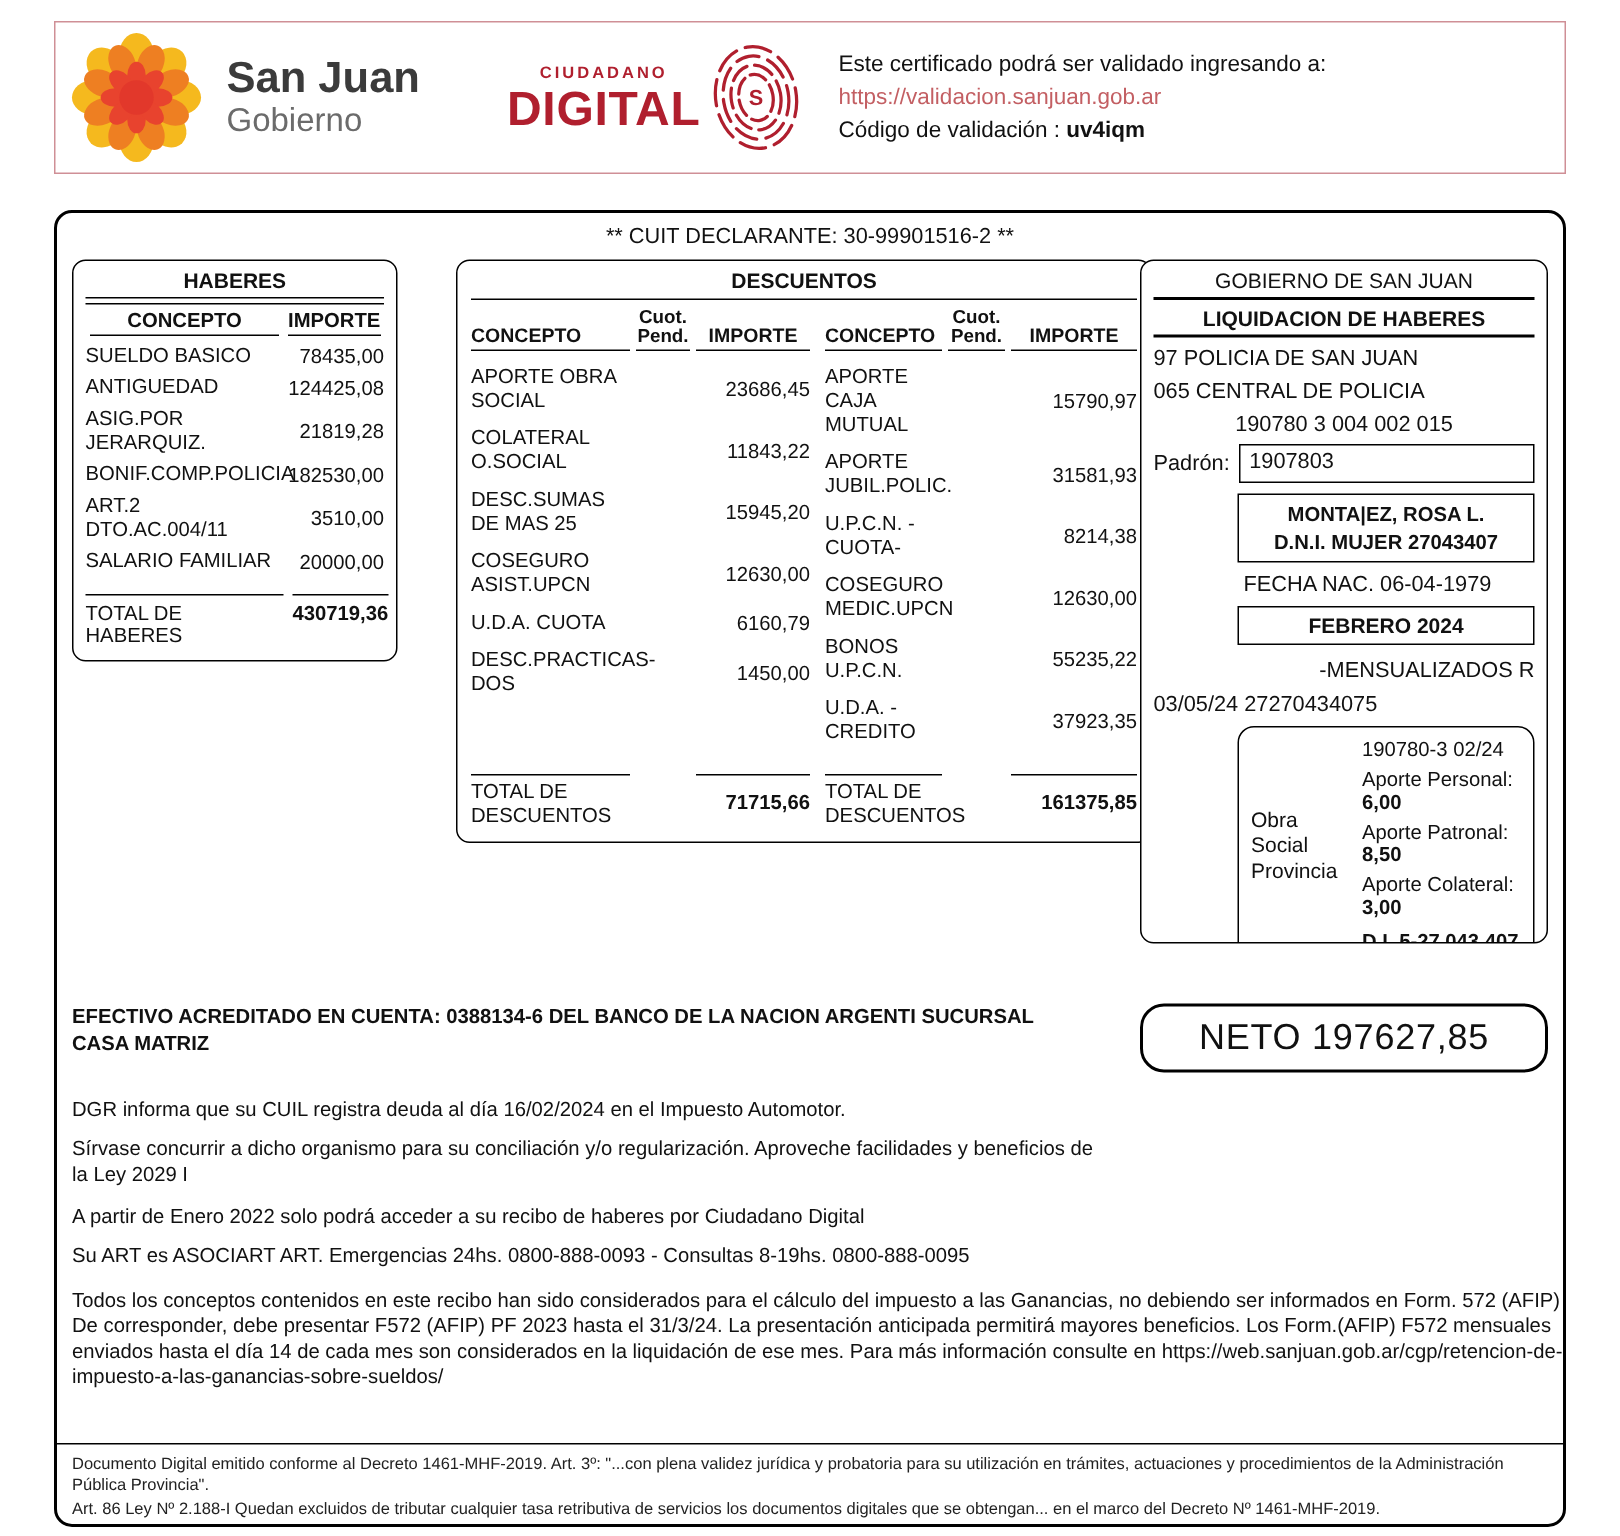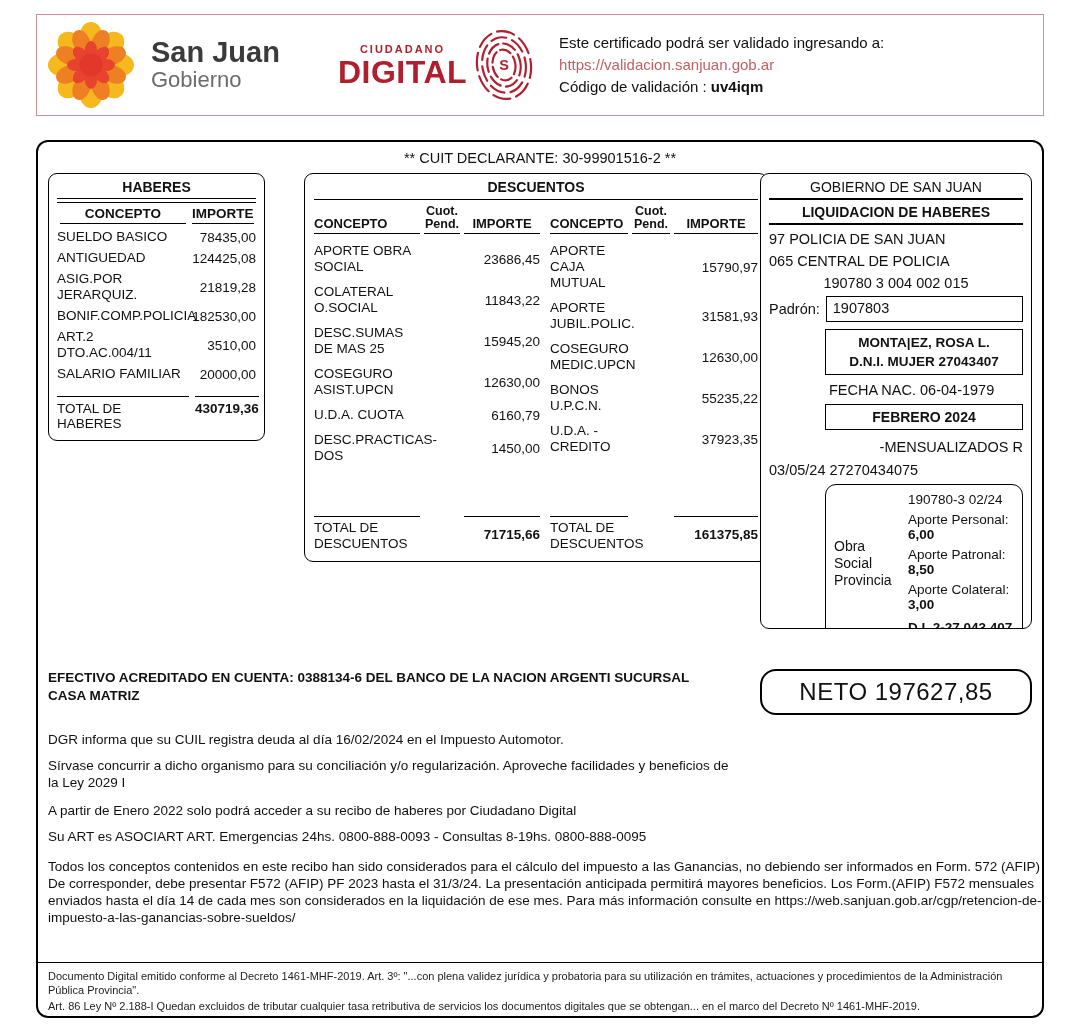--- a/index.html
+++ b/index.html
@@ -267,20 +267,25 @@
               <span class="dc">APORTE CAJA MUTUAL</span>
               <span></span>
               <span class="dv">15790,97</span>
             </div>
           <div class="drow">
               <span class="dc">APORTE JUBIL.POLIC.</span>
               <span></span>
               <span class="dv">31581,93</span>
             </div>
           <div class="drow">
+              <span class="dc">U.P.C.N. - CUOTA-</span>
+              <span></span>
+              <span class="dv">8214,38</span>
+            </div>
+          <div class="drow">
               <span class="dc">COSEGURO MEDIC.UPCN</span>
               <span></span>
               <span class="dv">12630,00</span>
             </div>
           <div class="drow">
               <span class="dc">BONOS U.P.C.N.</span>
               <span></span>
               <span class="dv">55235,22</span>
             </div>
           <div class="drow">
@@ -319,21 +324,21 @@
       <div class="obra-box">
         <div class="obra-label">Obra Social Provincia</div>
         <div class="obra-vals">
           <div class="row">190780-3 02/24</div>
           <div>Aporte Personal:</div>
           <div class="b row">6,00</div>
           <div>Aporte Patronal:</div>
           <div class="b row">8,50</div>
           <div>Aporte Colateral:</div>
           <div class="b row">3,00</div>
-          <div class="di">D.I. 2-27.043.407</div>
+          <div class="di">D.I. 5-27.043.407</div>
         </div>
       </div>
     </div>
 
   </div>
 
   <div class="bottom-row">
     <div class="efectivo">EFECTIVO ACREDITADO EN CUENTA: 0388134-6 DEL BANCO DE LA NACION ARGENTI SUCURSAL CASA MATRIZ</div>
     <div class="neto-box">NETO 197627,85</div>
   </div>

